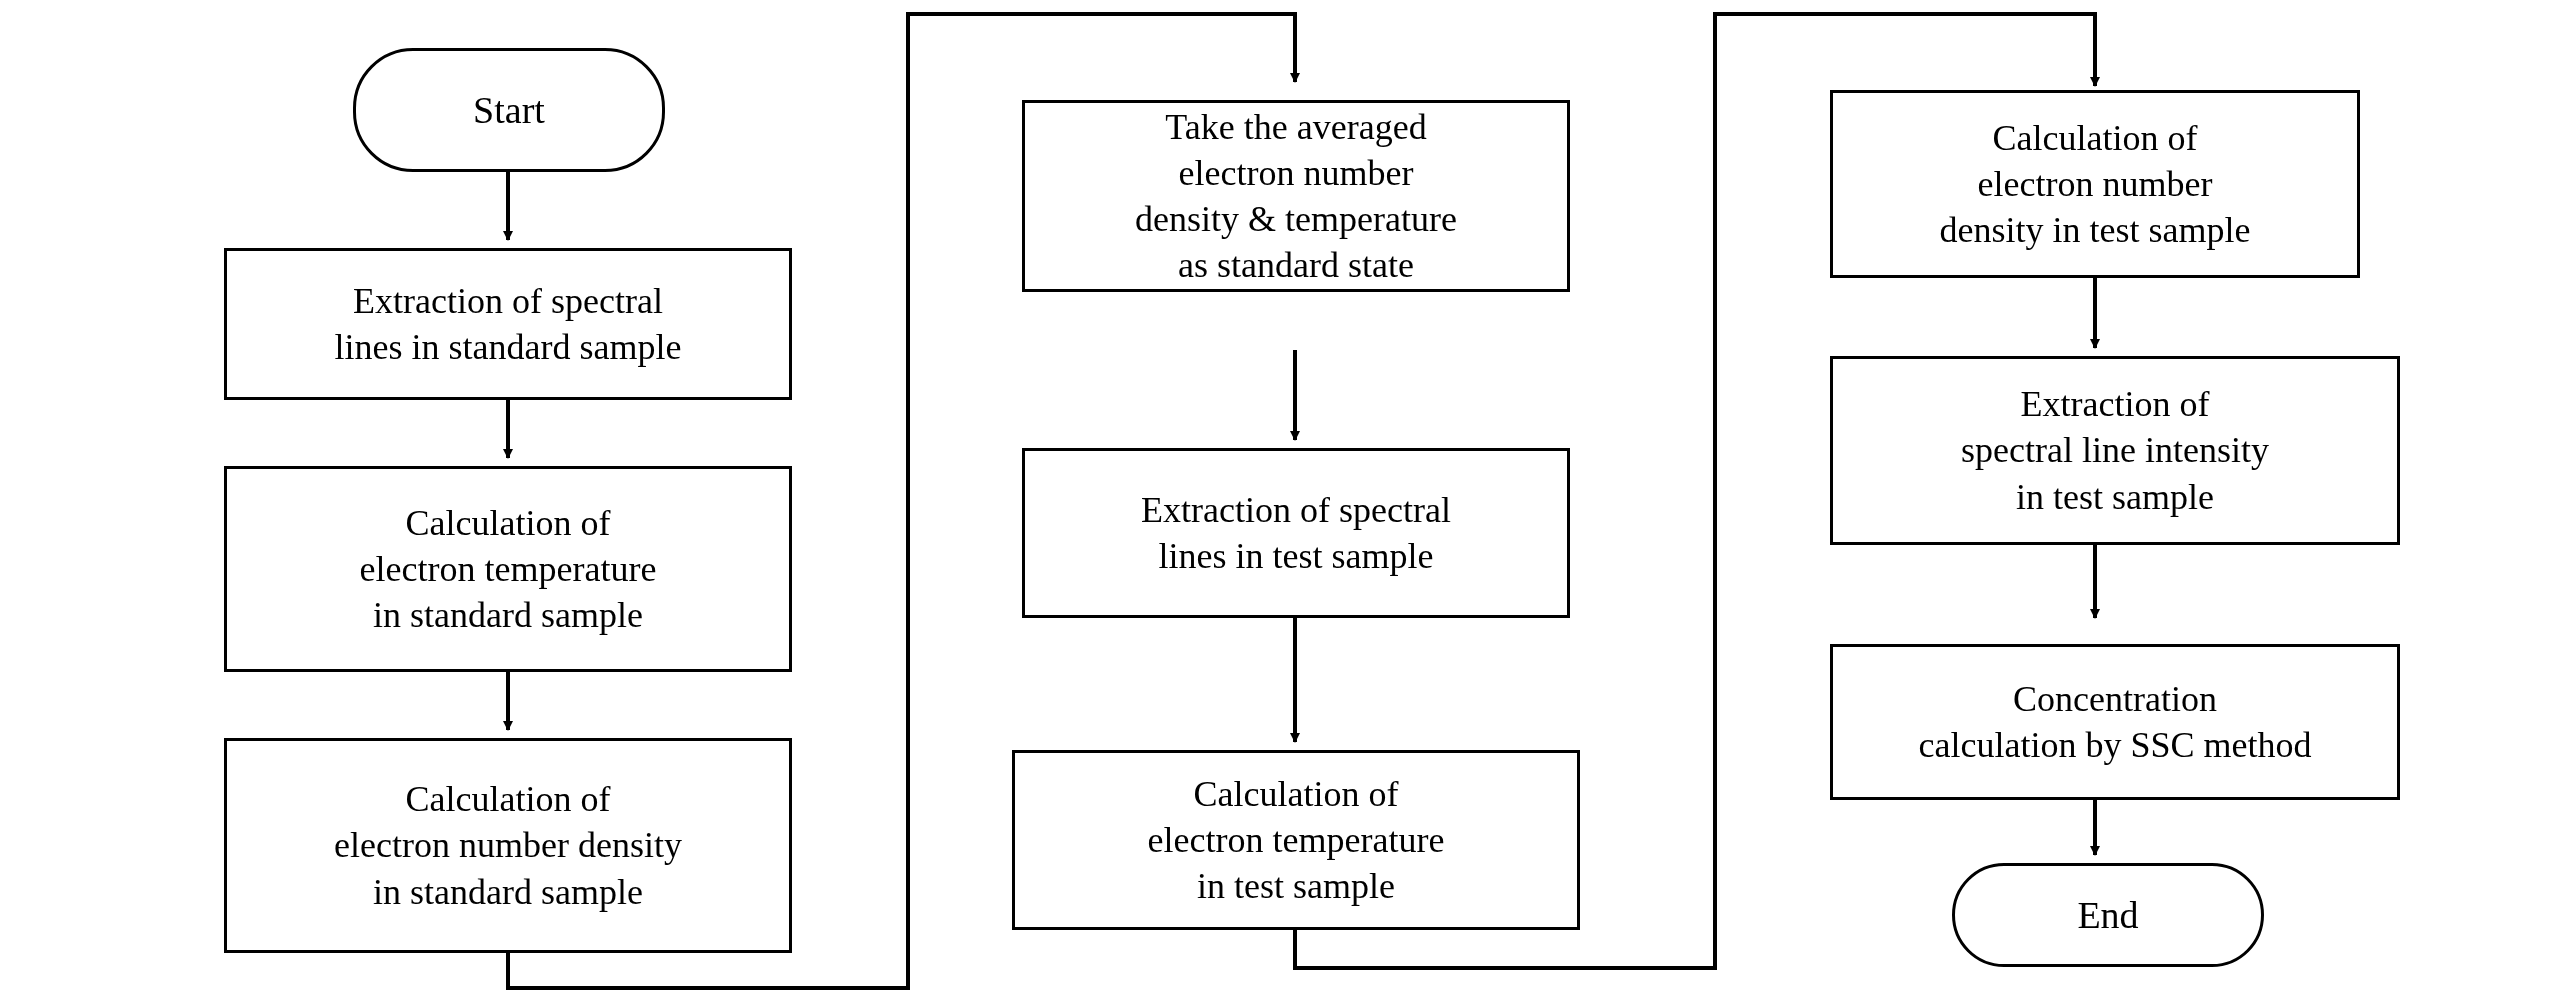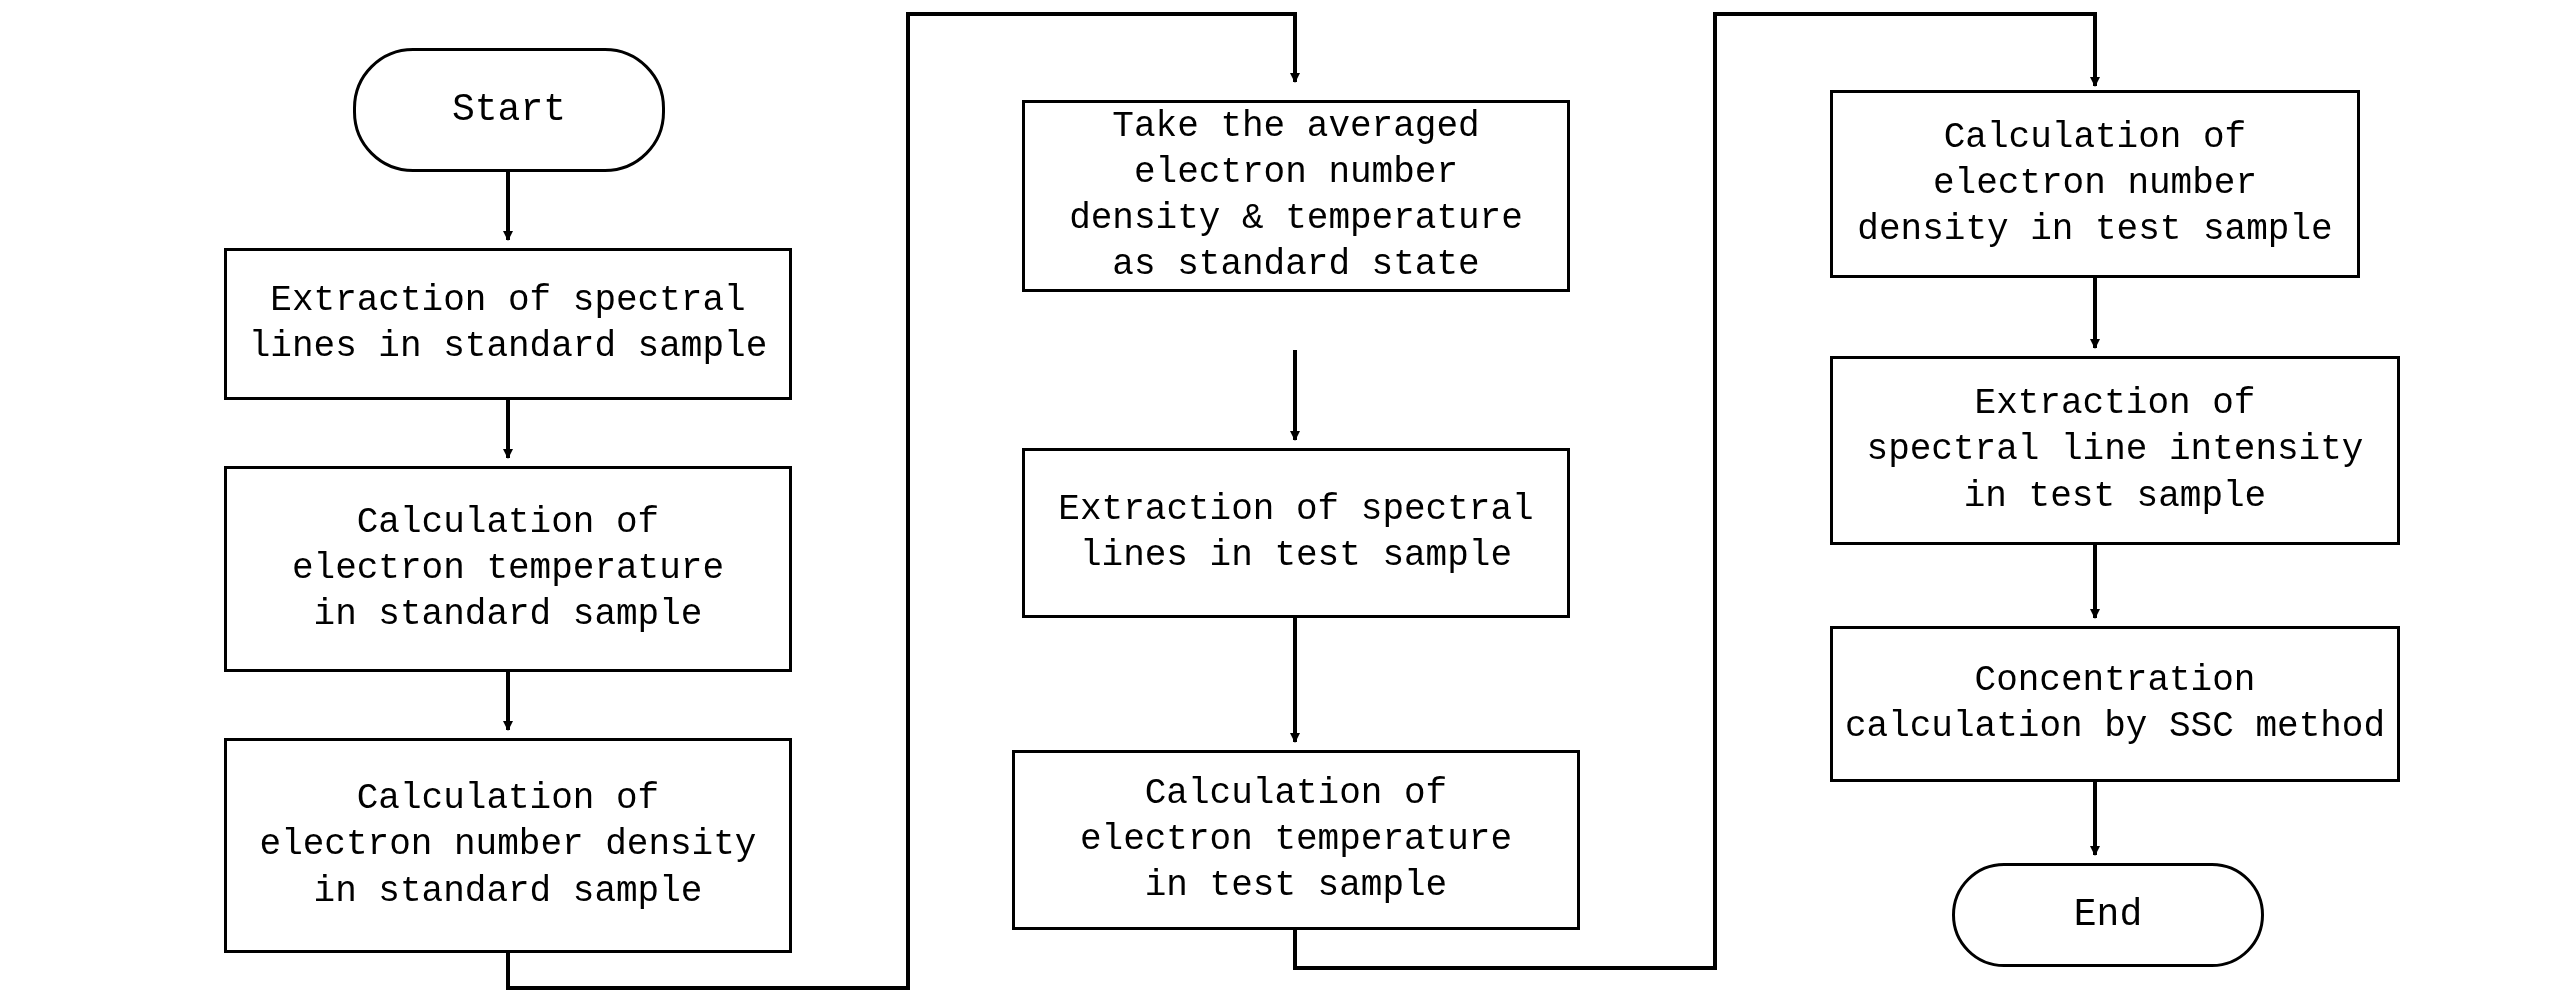--- a/index.html
+++ b/index.html
@@ -5,21 +5,21 @@
   html, body {
     margin: 0;
     padding: 0;
     background: #ffffff;
   }
   #canvas {
     position: relative;
     width: 2567px;
     height: 998px;
     background: #ffffff;
-    font-family: Liberation Mono, monospace;
+    font-family: Liberation Serif, serif;
     color: #000000;
     overflow: hidden;
   }
   .node {
     position: absolute;
     box-sizing: border-box;
     border: 3px solid #000000;
     background: #ffffff;
     display: flex;
     align-items: center;
@@ -103,18 +103,18 @@
 in test sample</div>
 
   <div class="node" style="left:1830px; top:90px; width:530px; height:188px;">Calculation of
 electron number
 density in test sample</div>
 
   <div class="node" style="left:1830px; top:356px; width:570px; height:189px;">Extraction of
 spectral line intensity
 in test sample</div>
 
-  <div class="node" style="left:1830px; top:626px; width:570px; height:156px;text-align:center;">Concentration
+  <div class="node" style="left:1830px; top:644px; width:570px; height:156px;text-align:center;">Concentration
 calculation by SSC method</div>
 
   <div class="node terminal" style="left:1952px; top:863px; width:312px; height:104px;">End</div>
 
 </div>
 
 </body></html>

